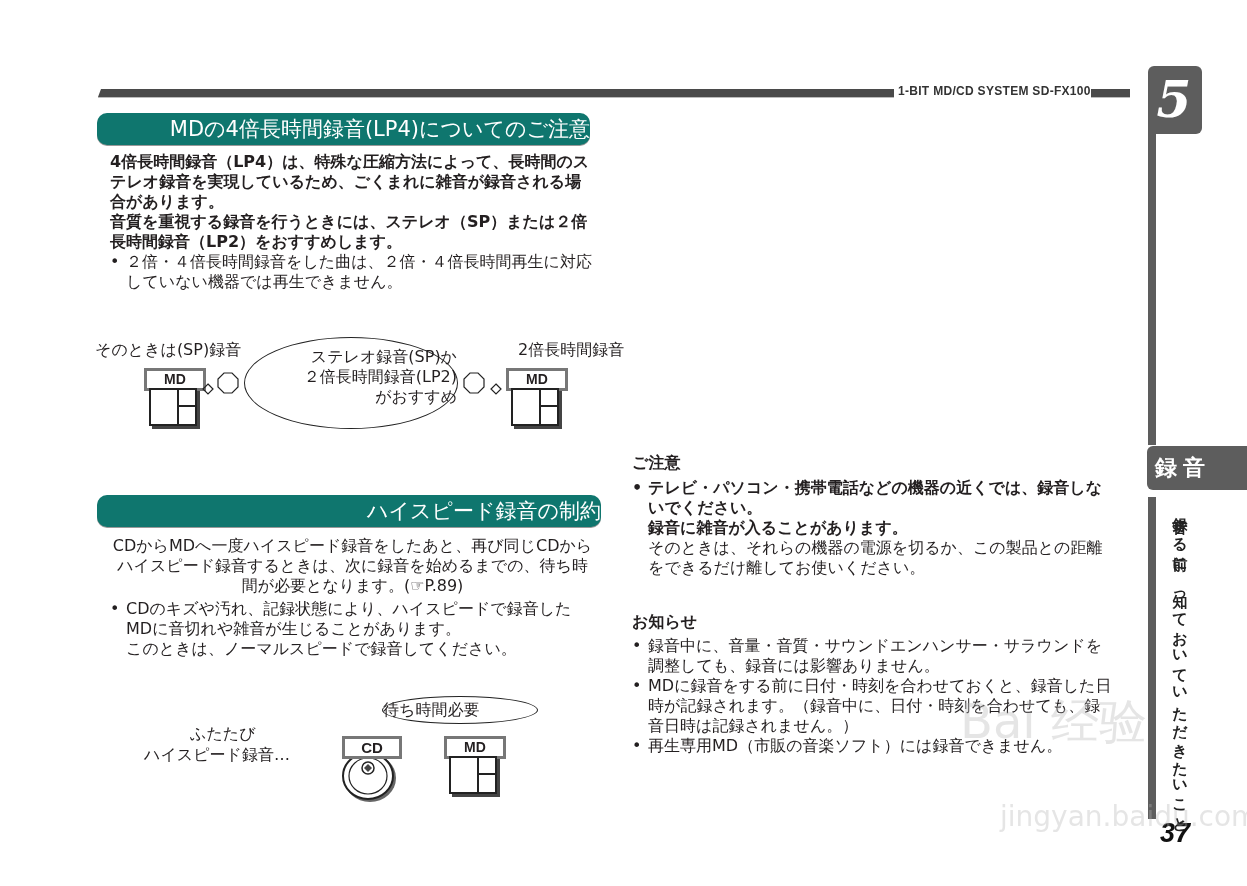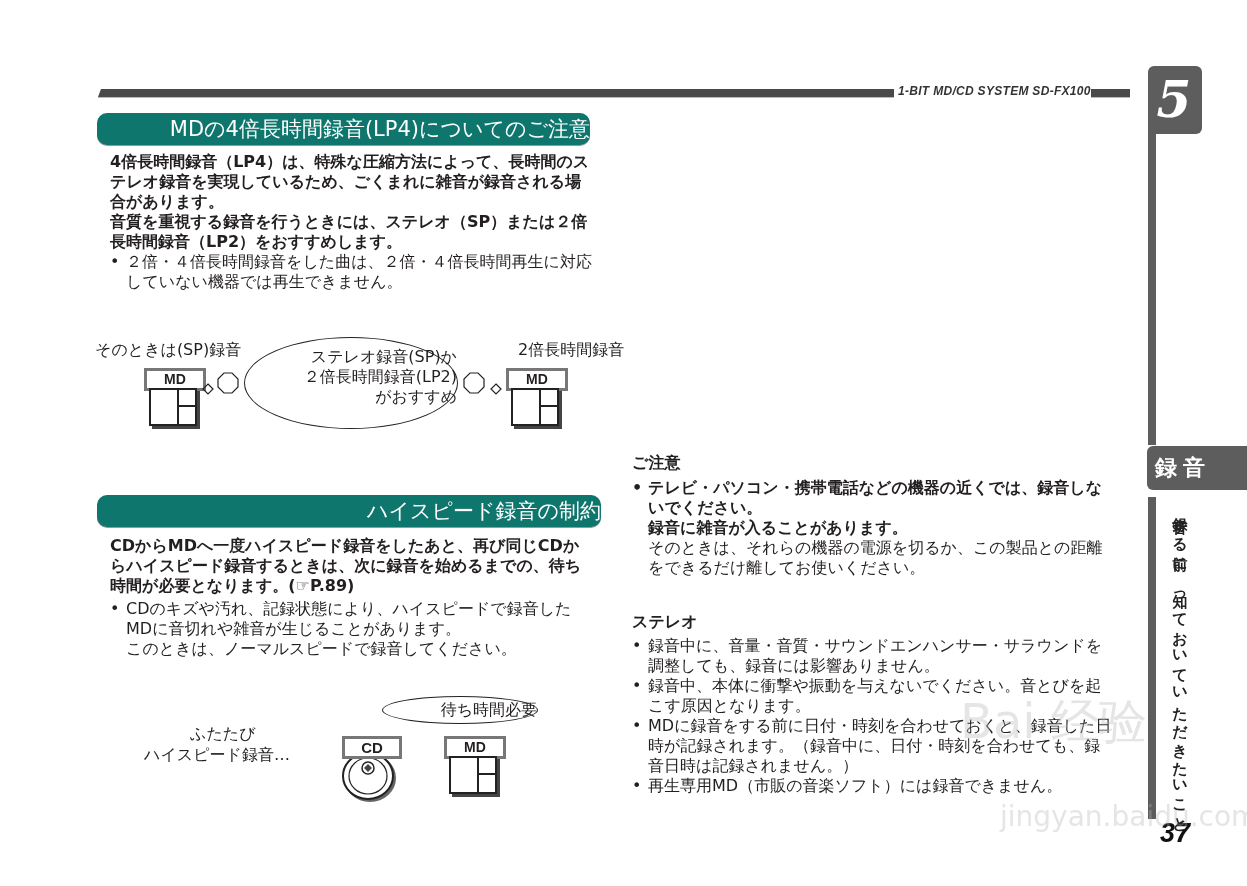--- a/index.html
+++ b/index.html
@@ -2,21 +2,21 @@
 <html><head>
   <meta charset="utf-8">
   <style>
     html, body { margin:0; padding:0; background:#ffffff; }
     body { width:1247px; height:886px; position:relative; overflow:hidden;
       font-family:"DejaVu Sans", "Liberation Sans", sans-serif; color:#231f20; }
     .abs { position:absolute; }
     .topbar { left:98px; top:89px; width:1032px; height:8px; background:#4a4a4a;
       clip-path:polygon(3px 0,100% 0,100% 100%,0 100%); }
     .topbar-line { left:98px; top:97px; width:1032px; height:1px; background:#bbb; }
-    .model { left:894px; top:84px; font-family:"Liberation Sans", sans-serif; font-style:italic; font-weight:bold;
+    .model { left:894px; top:84px; font-family:"Liberation Sans", sans-serif; font-weight:bold;
       font-size:12px; letter-spacing:0.3px; background:#fff; padding-left:4px; color:#333; }
     .chapter-tab { left:1148px; top:66px; width:54px; height:68px; background:#5d5d5d; border-radius:6px 6px 6px 0; }
     .chapter-num { left:1152px; top:66px; width:44px; text-align:center; font-family:"DejaVu Serif", serif;
       font-style:italic; font-weight:bold; font-size:50px; color:#fff; line-height:68px; }
     .side-rail { left:1148px; top:120px; width:8px; height:325px; background:#5d5d5d; }
     .side-label { left:1147px; top:446px; width:100px; height:44px; background:#5d5d5d; border-radius:6px 0 0 6px;
       color:#fff; font-weight:bold; font-size:22px; line-height:44px; padding-left:8px; box-sizing:border-box; letter-spacing:6px; }
     .side-rail2 { left:1148px; top:497px; width:8px; height:322px; background:#5d5d5d; }
     .vertical { left:1170px; top:505px; writing-mode:vertical-rl; font-size:15px; font-weight:bold; letter-spacing:1.5px; color:#222; }
     .page-num { left:1160px; top:818px; font-family:"Liberation Sans", sans-serif; font-style:italic; font-weight:bold; font-size:27px; color:#111; }
@@ -37,21 +37,21 @@
 
     .diag-label { font-size:16px; white-space:nowrap; }
     .ellipse { left:244px; top:337px; width:214px; height:92px; border:1.5px solid #222; border-radius:50%; text-align:right;
       font-size:16px; line-height:20px; box-sizing:border-box; padding-top:9px; }
     .md-icon { width:60px; height:55px; }
     .md-tag { position:absolute; left:0; top:0; width:56px; height:17px; border:3px solid #777; background:#fff;
       font-weight:bold; font-family:"Liberation Sans", sans-serif; font-size:14px; text-align:center; line-height:17px; }
     .md-body { position:absolute; left:5px; top:20px; width:44px; height:34px; border:2px solid #222; box-shadow:3px 3px 0 #444; background:#fff; }
     .md-body::before { content:""; position:absolute; left:26px; top:0; width:2px; height:100%; background:#222; }
     .md-body::after { content:""; position:absolute; left:27px; top:15px; width:17px; height:2px; background:#222; }
-    .bubble { left:382px; top:696px; width:156px; height:28px; border:1.5px solid #222; border-radius:50%; text-align:right; font-size:16px; line-height:26px; box-sizing:border-box; background:#fff; }
+    .bubble { left:382px; top:696px; width:156px; height:28px; border:1.5px solid #222; border-radius:50%; text-align:left; font-size:16px; line-height:26px; box-sizing:border-box; background:#fff; }
     .watermark { left:960px; top:690px; font-size:48px; font-weight:normal; color:rgba(180,180,180,0.35); pointer-events:none; }
     .watermark2 { left:1000px; top:800px; font-size:28px; color:rgba(180,180,180,0.35); }
   </style>
 </head>
 <body>
 
 <div class="abs topbar"></div>
 <div class="abs topbar-line"></div>
 <div class="abs model">1-BIT MD/CD SYSTEM  SD-FX100</div>
 <div class="abs chapter-tab"></div>
@@ -89,21 +89,21 @@
   <polygon points="8,5 16,5 22,11 22,19 16,25 8,25 2,19 2,11" fill="none" stroke="#222" stroke-width="1.2"></polygon>
   <polygon points="34,16 39,21 34,26 29,21" fill="none" stroke="#222" stroke-width="1.2"></polygon>
 </svg>
 <div class="abs md-icon" style="left:506px;top:368px;">
   <div class="md-tag">MD</div>
   <div class="md-body"></div>
 </div>
 
 <div class="abs sec-header sec2">ハイスピード録音の制約</div>
 <div class="abs block2">
-  <div class="p bold" style="font-weight:700;">
+  <div class="p bold" style="font-weight:400;text-align:center;">
     <span>CDからMDへ一度ハイスピード録音をしたあと、再び同じCDからハイスピード録音するときは、次に録音を始めるまでの、待ち時間が必要となります。</span><span>(☞P.89)</span>
   </div>
   <div class="p bullet" style="margin-top:3px;">CDのキズや汚れ、記録状態により、ハイスピードで録音したMDに音切れや雑音が生じることがあります。</div>
   <div class="p" style="padding-left:16px;">このときは、ノーマルスピードで録音してください。</div>
 </div>
 
 <div class="abs diag-label" style="left:190px;top:724px;">ふたたび</div>
 <div class="abs diag-label" style="left:144px;top:745px;">ハイスピード録音…</div>
 <svg class="abs" style="left:338px;top:740px;" width="64" height="64">
   <ellipse cx="32" cy="38" rx="26" ry="24" fill="#666"></ellipse>
@@ -122,21 +122,20 @@
 <div class="abs right1">
   <div class="p bold" style="margin-bottom:4px;font-family:Liberation Mono, monospace;">ご注意</div>
   <div class="p bullet bold">
     <span>テレビ・パソコン・携帯電話などの機器の近くでは、録音しないでください。</span><br>
     <span>録音に雑音が入ることがあります。</span>
   </div>
   <div class="p" style="padding-left:16px;">そのときは、それらの機器の電源を切るか、この製品との距離をできるだけ離してお使いください。</div>
 </div>
 
 <div class="abs right2">
-  <div class="p bold" style="margin-bottom:4px;">ステレオ</div>
+  <div class="p bold" style="margin-bottom:4px;">お知らせ</div>
   <div class="p bullet">録音中に、音量・音質・サウンドエンハンサー・サラウンドを調整しても、録音には影響ありません。</div>
-  <div class="p bullet">録音中、本体に衝撃や振動を与えないでください。音とびを起こす原因となります。</div>
   <div class="p bullet">MDに録音をする前に日付・時刻を合わせておくと、録音した日時が記録されます。（録音中に、日付・時刻を合わせても、録音日時は記録されません。）</div>
   <div class="p bullet">再生専用MD（市販の音楽ソフト）には録音できません。</div>
 </div>
 
 <div class="abs watermark">Bai 经验</div>
 <div class="abs watermark2">jingyan.baidu.com</div>
 
 </body></html>

